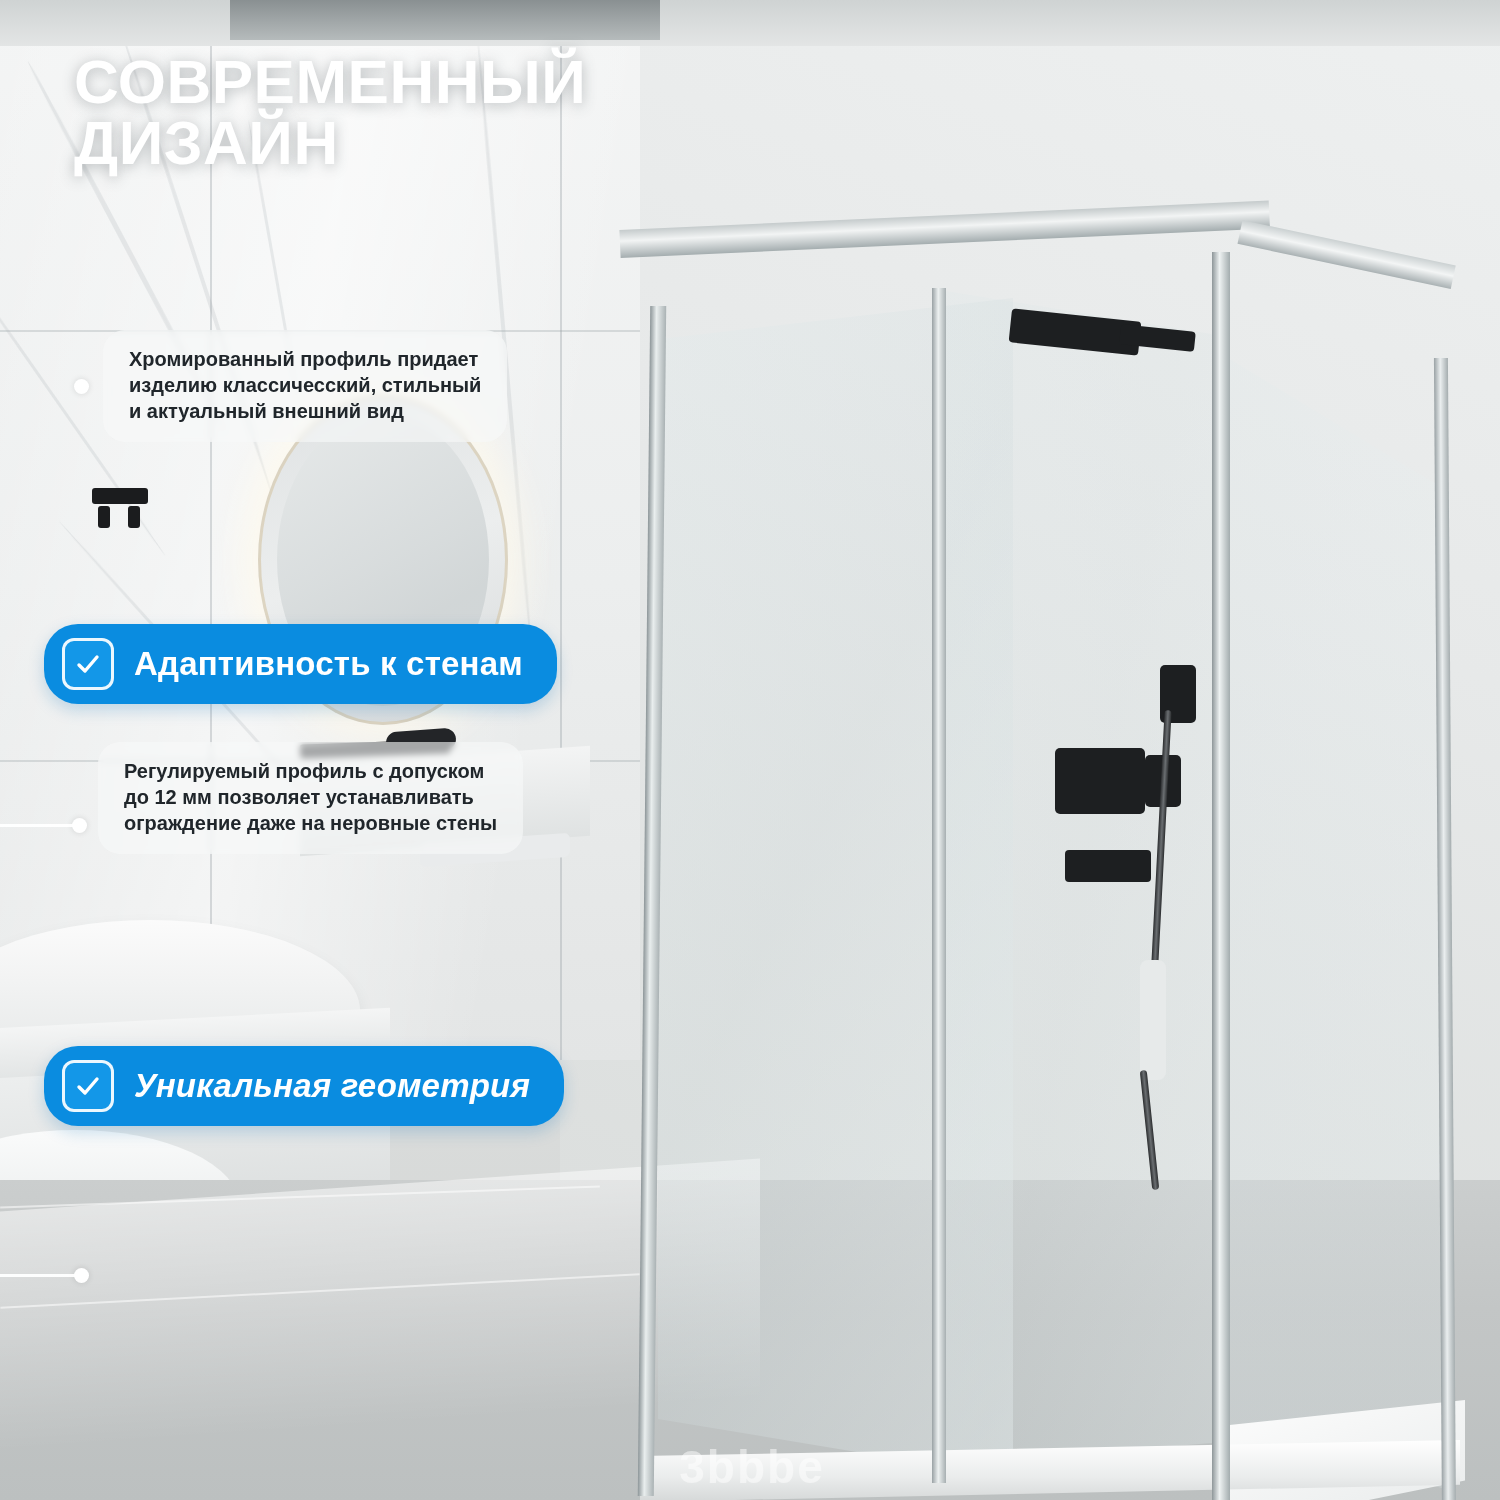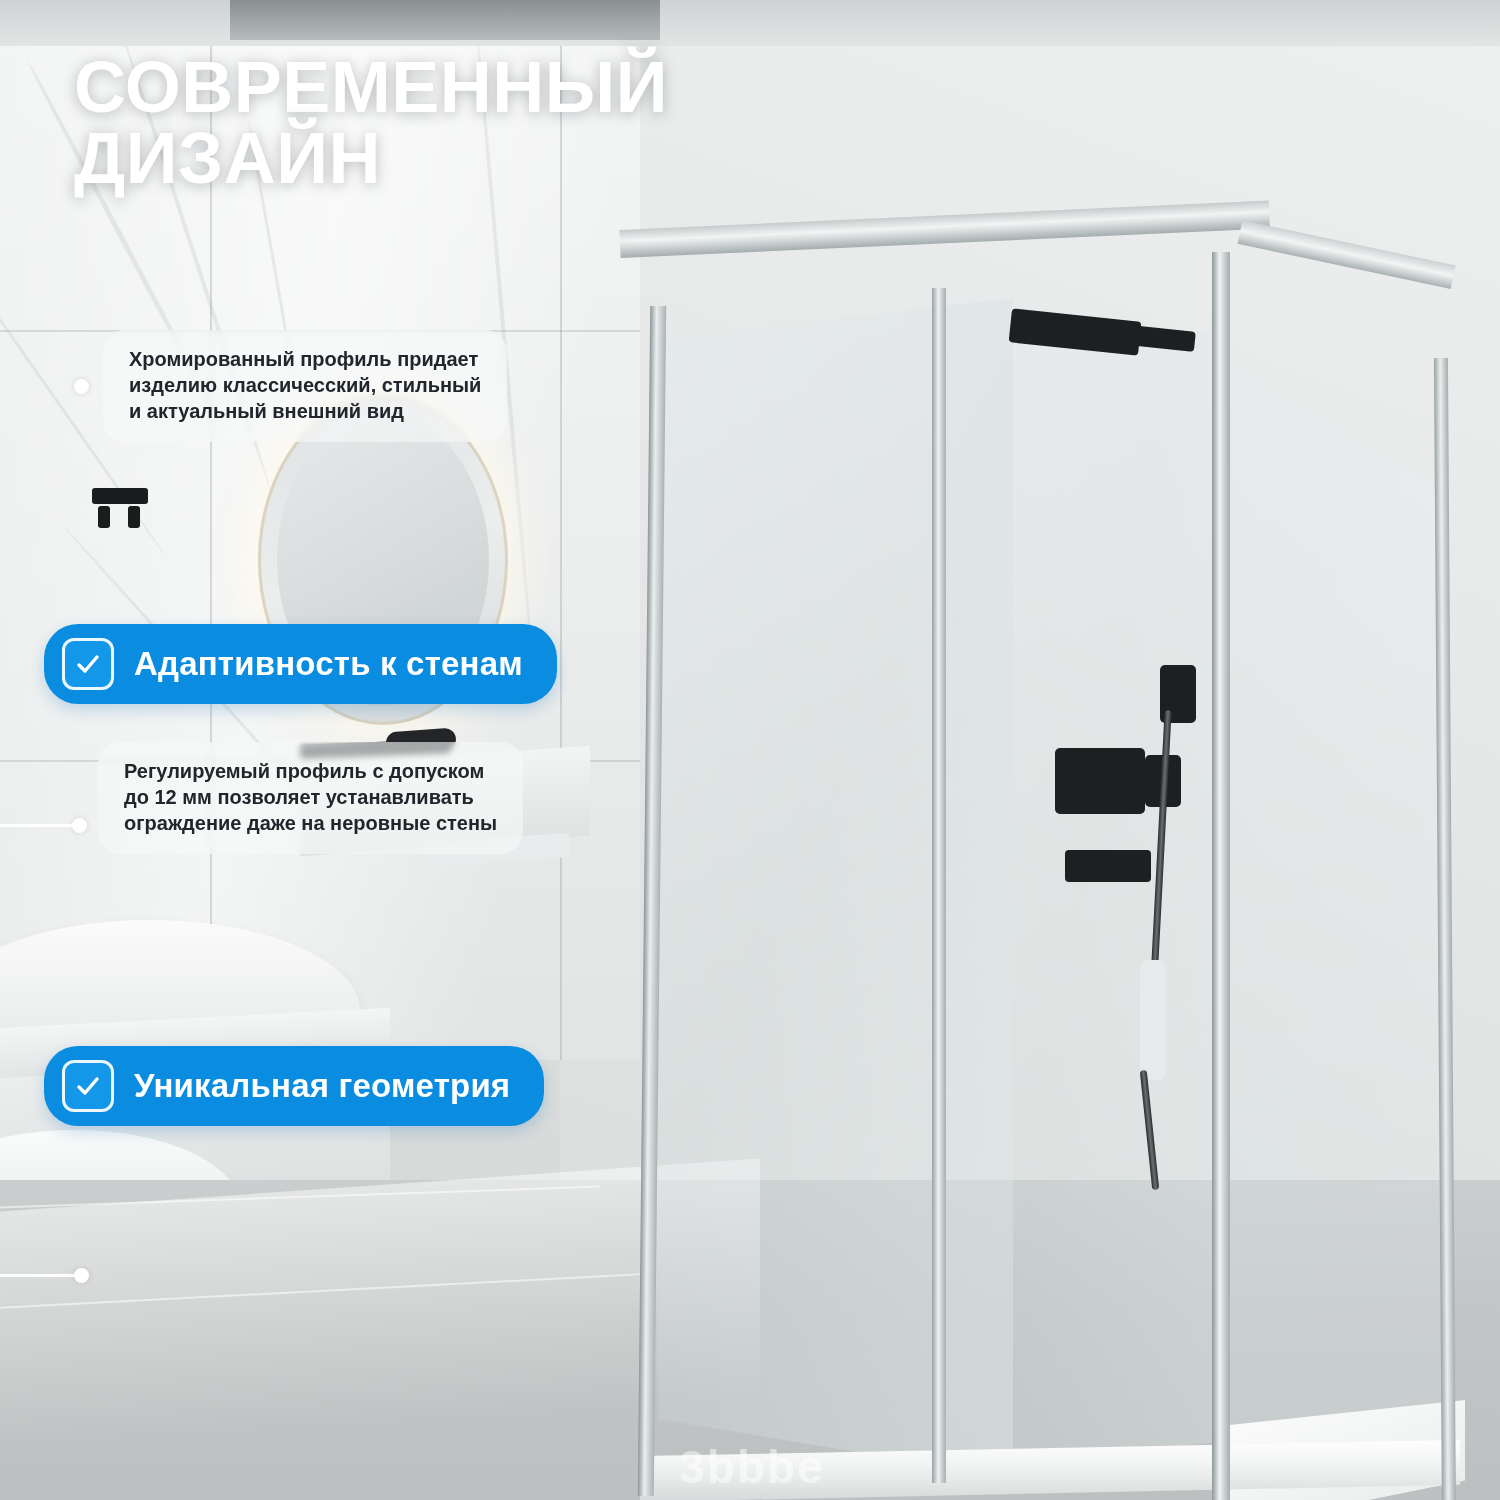--- a/index.html
+++ b/index.html
@@ -175,21 +175,21 @@
   .hose {
     position: absolute; width: 7px;
     background: linear-gradient(90deg,#2a2c2e,#6b6f72,#2a2c2e);
     border-radius: 4px;
   }
 
   
   .title {
     position: absolute; left: 74px; top: 52px;
     color: #ffffff;
-    font-size: 72px; line-height: 0.98; font-weight: 700;
+    font-size: 62px; line-height: 0.98; font-weight: 700;
     letter-spacing: 0.5px;
     text-shadow: 0 2px 14px rgba(60,70,75,.35);
     white-space: pre-line;
   }
 
   .bullet-block { position: absolute; display: flex; align-items: center; }
 
   .frosted {
     background: rgba(247,249,249,0.62);
     border-radius: 22px;
@@ -341,21 +341,21 @@
   <div class="dot-line" style="left:-10px; top:818px; width:100px;">
     <div class="lead" style="width:84px;"></div>
     <div class="dot" style="margin-left:-2px;"></div>
   </div>
   <div class="bullet-block" style="left:98px; top:742px;">
     <div class="frosted" style="max-width:880px;">Регулируемый профиль с допуском
 до 12 мм позволяет устанавливать
 ограждение даже на неровные стены</div>
   </div>
 
-  <div class="pill" style="left:44px; top:1046px;">
+  <div class="pill" style="left:44px; top:1046px;font-style:italic;">
     <div class="check-box">
       <svg width="30" height="30" viewBox="0 0 30 30" aria-hidden="true">
         <polyline points="6,16 12,22 24,8" fill="none" stroke="#ffffff" stroke-width="3.4" stroke-linecap="round" stroke-linejoin="round"></polyline>
       </svg>
     </div>
     <div class="pill-label">Уникальная геометрия</div>
   </div>
 
   <div class="dot-line" style="left:-12px; top:1268px; width:104px;">
     <div class="lead" style="width:88px;"></div>

